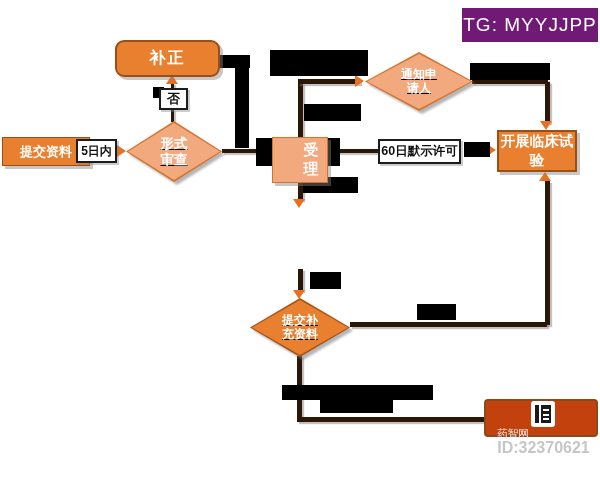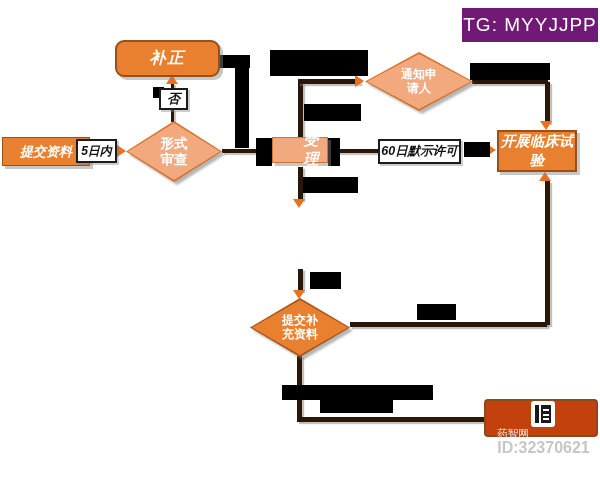--- a/index.html
+++ b/index.html
@@ -2,47 +2,47 @@
 <html><head>
 <meta charset="utf-8">
 <style>
   html,body{margin:0;padding:0;background:#fff;}
   #stage{
     position:relative;width:600px;height:480px;background:#ffffff;overflow:hidden;
     font-family:"Liberation Sans","DejaVu Sans",sans-serif;
   }
   
   .node{position:absolute;display:flex;align-items:center;justify-content:center;
-        text-align:center;font-weight:bold;box-sizing:border-box;font-style:italic;}
+        text-align:center;font-weight:bold;box-sizing:border-box;}
   .orange{background:#E8802F;border:2px solid #9a4f16;color:#fff;
           box-shadow:3px 3px 0 rgba(130,130,130,.45);}
   .peach{background:#F2A97E;border:2px solid #D4732C;color:#fff;
          box-shadow:3px 3px 0 rgba(130,130,130,.45);}
   .whitebox{background:#fff;border:2px solid #1c1c1c;color:#111;
             box-shadow:2px 2px 0 rgba(130,130,130,.4);}
-  .diamond{position:absolute;filter:drop-shadow(3px 3px 1px rgba(120,120,120,.55));}
+  .diamond{position:absolute;filter:drop-shadow(3px 3px 1px rgba(120,120,120,.55));text-decoration:underline;}
   .diamond .bord{position:absolute;inset:0;clip-path:polygon(50% 0,100% 50%,50% 100%,0 50%);}
   .diamond .fill{position:absolute;inset:2px;clip-path:polygon(50% 0,100% 50%,50% 100%,0 50%);}
   .diamond .txt{position:relative;width:100%;height:100%;display:flex;flex-direction:column;
                 align-items:center;justify-content:center;color:#fff;font-weight:bold;line-height:1.12;}
   .d-orange .bord{background:#a85217;} .d-orange .fill{background:#E8802F;}
   .d-peach  .bord{background:#D4732C;} .d-peach  .fill{background:#F2A97E;}
   .ln{position:absolute;background:#2B1708;box-shadow:2px 2px 1px rgba(120,120,120,.45);}
   .ln.thick{background:#000;box-shadow:none;}
   .censor{position:absolute;background:#000;}
   .ar{position:absolute;width:0;height:0;}
   .ar.r{border-top:6px solid transparent;border-bottom:6px solid transparent;border-left:9px solid #E8701F;}
   .ar.u{border-left:6px solid transparent;border-right:6px solid transparent;border-bottom:9px solid #E8701F;}
   .ar.d{border-left:6px solid transparent;border-right:6px solid transparent;border-top:9px solid #E8701F;}
   
   #correction-box{left:115px;top:40px;width:105px;height:37px;border-radius:9px;font-size:16px;letter-spacing:2px;}
   #no-box{left:159px;top:88px;width:29px;height:22px;font-size:13px;}
   #submit-box{left:2px;top:137px;width:88px;height:29px;font-size:13px;border-width:1px;}
   #within5-box{left:76px;top:139px;width:41px;height:24px;font-size:12px;}
-  #accept-box{left:272px;top:137px;width:56px;height:26px;font-size:15px;letter-spacing:2px;border-width:1px;padding-left:24px;}
+  #accept-box{left:272px;top:137px;width:56px;height:46px;font-size:15px;letter-spacing:2px;border-width:1px;padding-left:24px;}
   #permit60-box{left:378px;top:139px;width:83px;height:25px;font-size:12.5px;}
   #clinical-box{left:497px;top:130px;width:80px;height:42px;font-size:14.5px;}
   #formal-diamond{left:126px;top:121px;width:96px;height:61px;font-size:13.5px;}
   #notify-diamond{left:365px;top:52px;width:108px;height:59px;font-size:12px;}
   #comm-diamond{left:248px;top:207px;width:105px;height:62px;font-size:11.5px;}
   #supp-diamond{left:250px;top:298px;width:100px;height:59px;font-size:12px;}
   
   #tg-badge{position:absolute;left:462px;top:8px;width:136px;height:34px;background:#701a75;
             color:#fff;display:flex;align-items:center;justify-content:center;font-size:19px;letter-spacing:1px;}
   #footer-bar{position:absolute;left:4px;top:438px;width:212px;height:34px;background:#616161;

